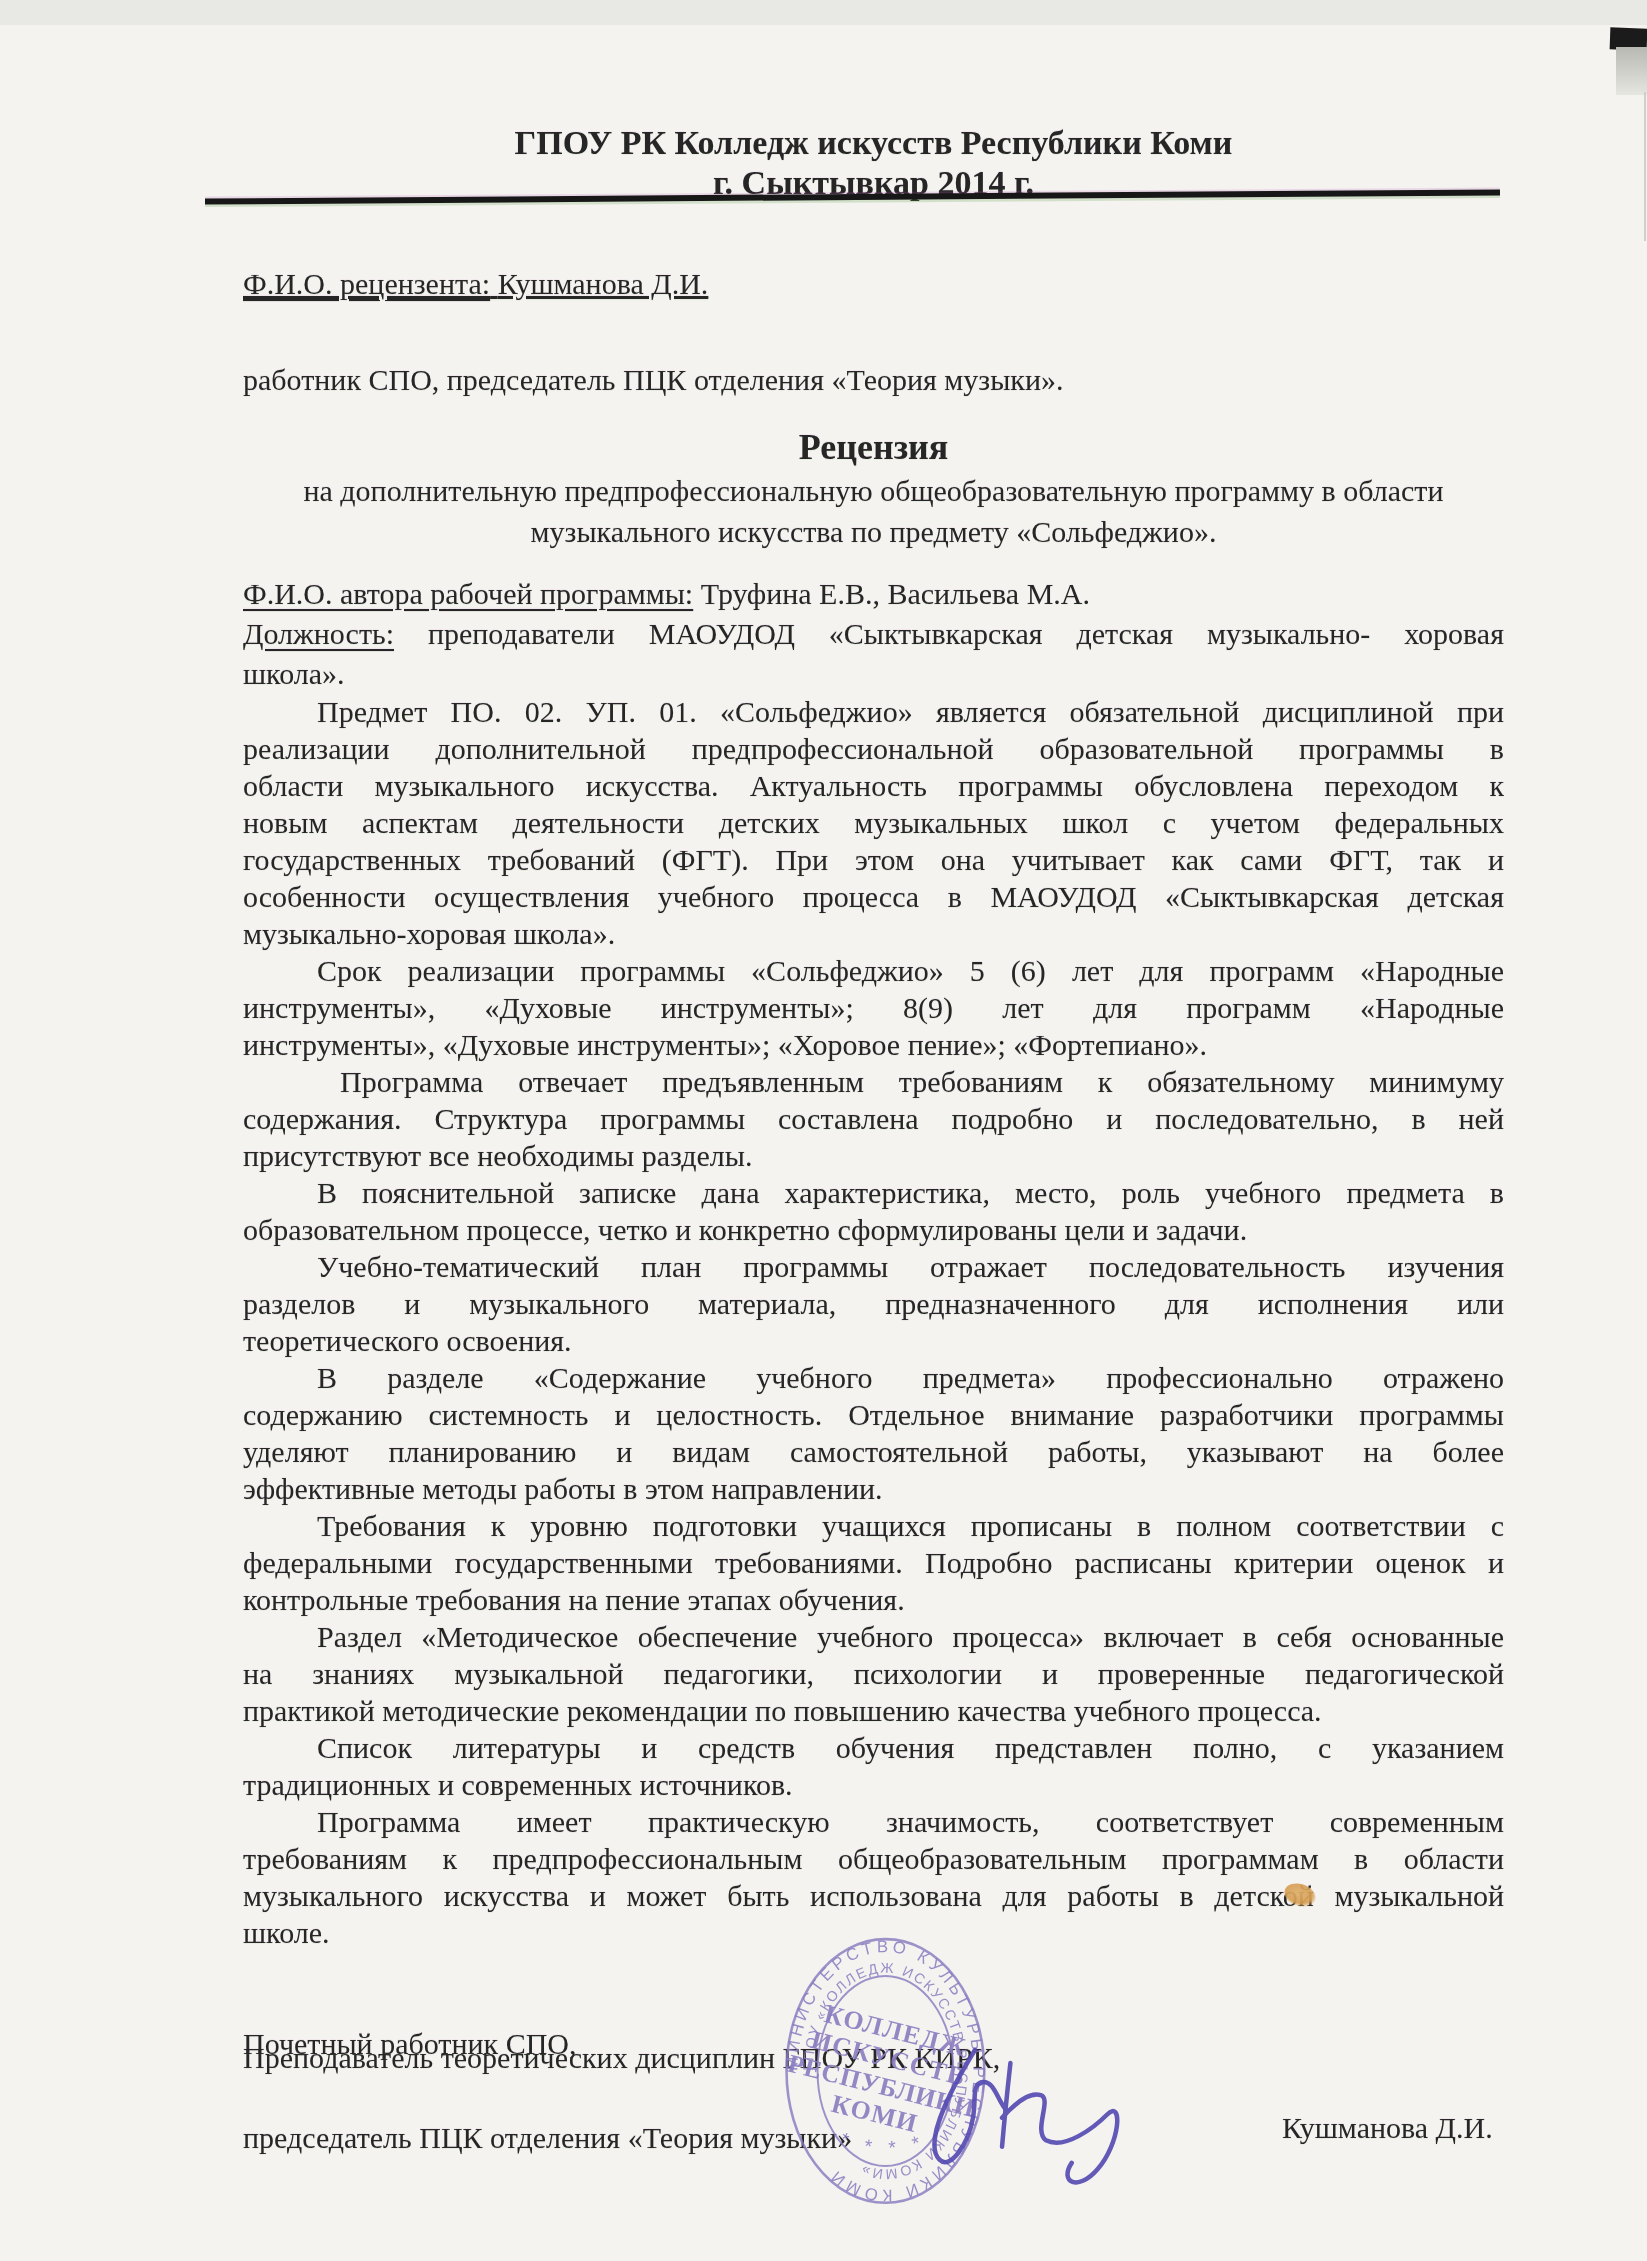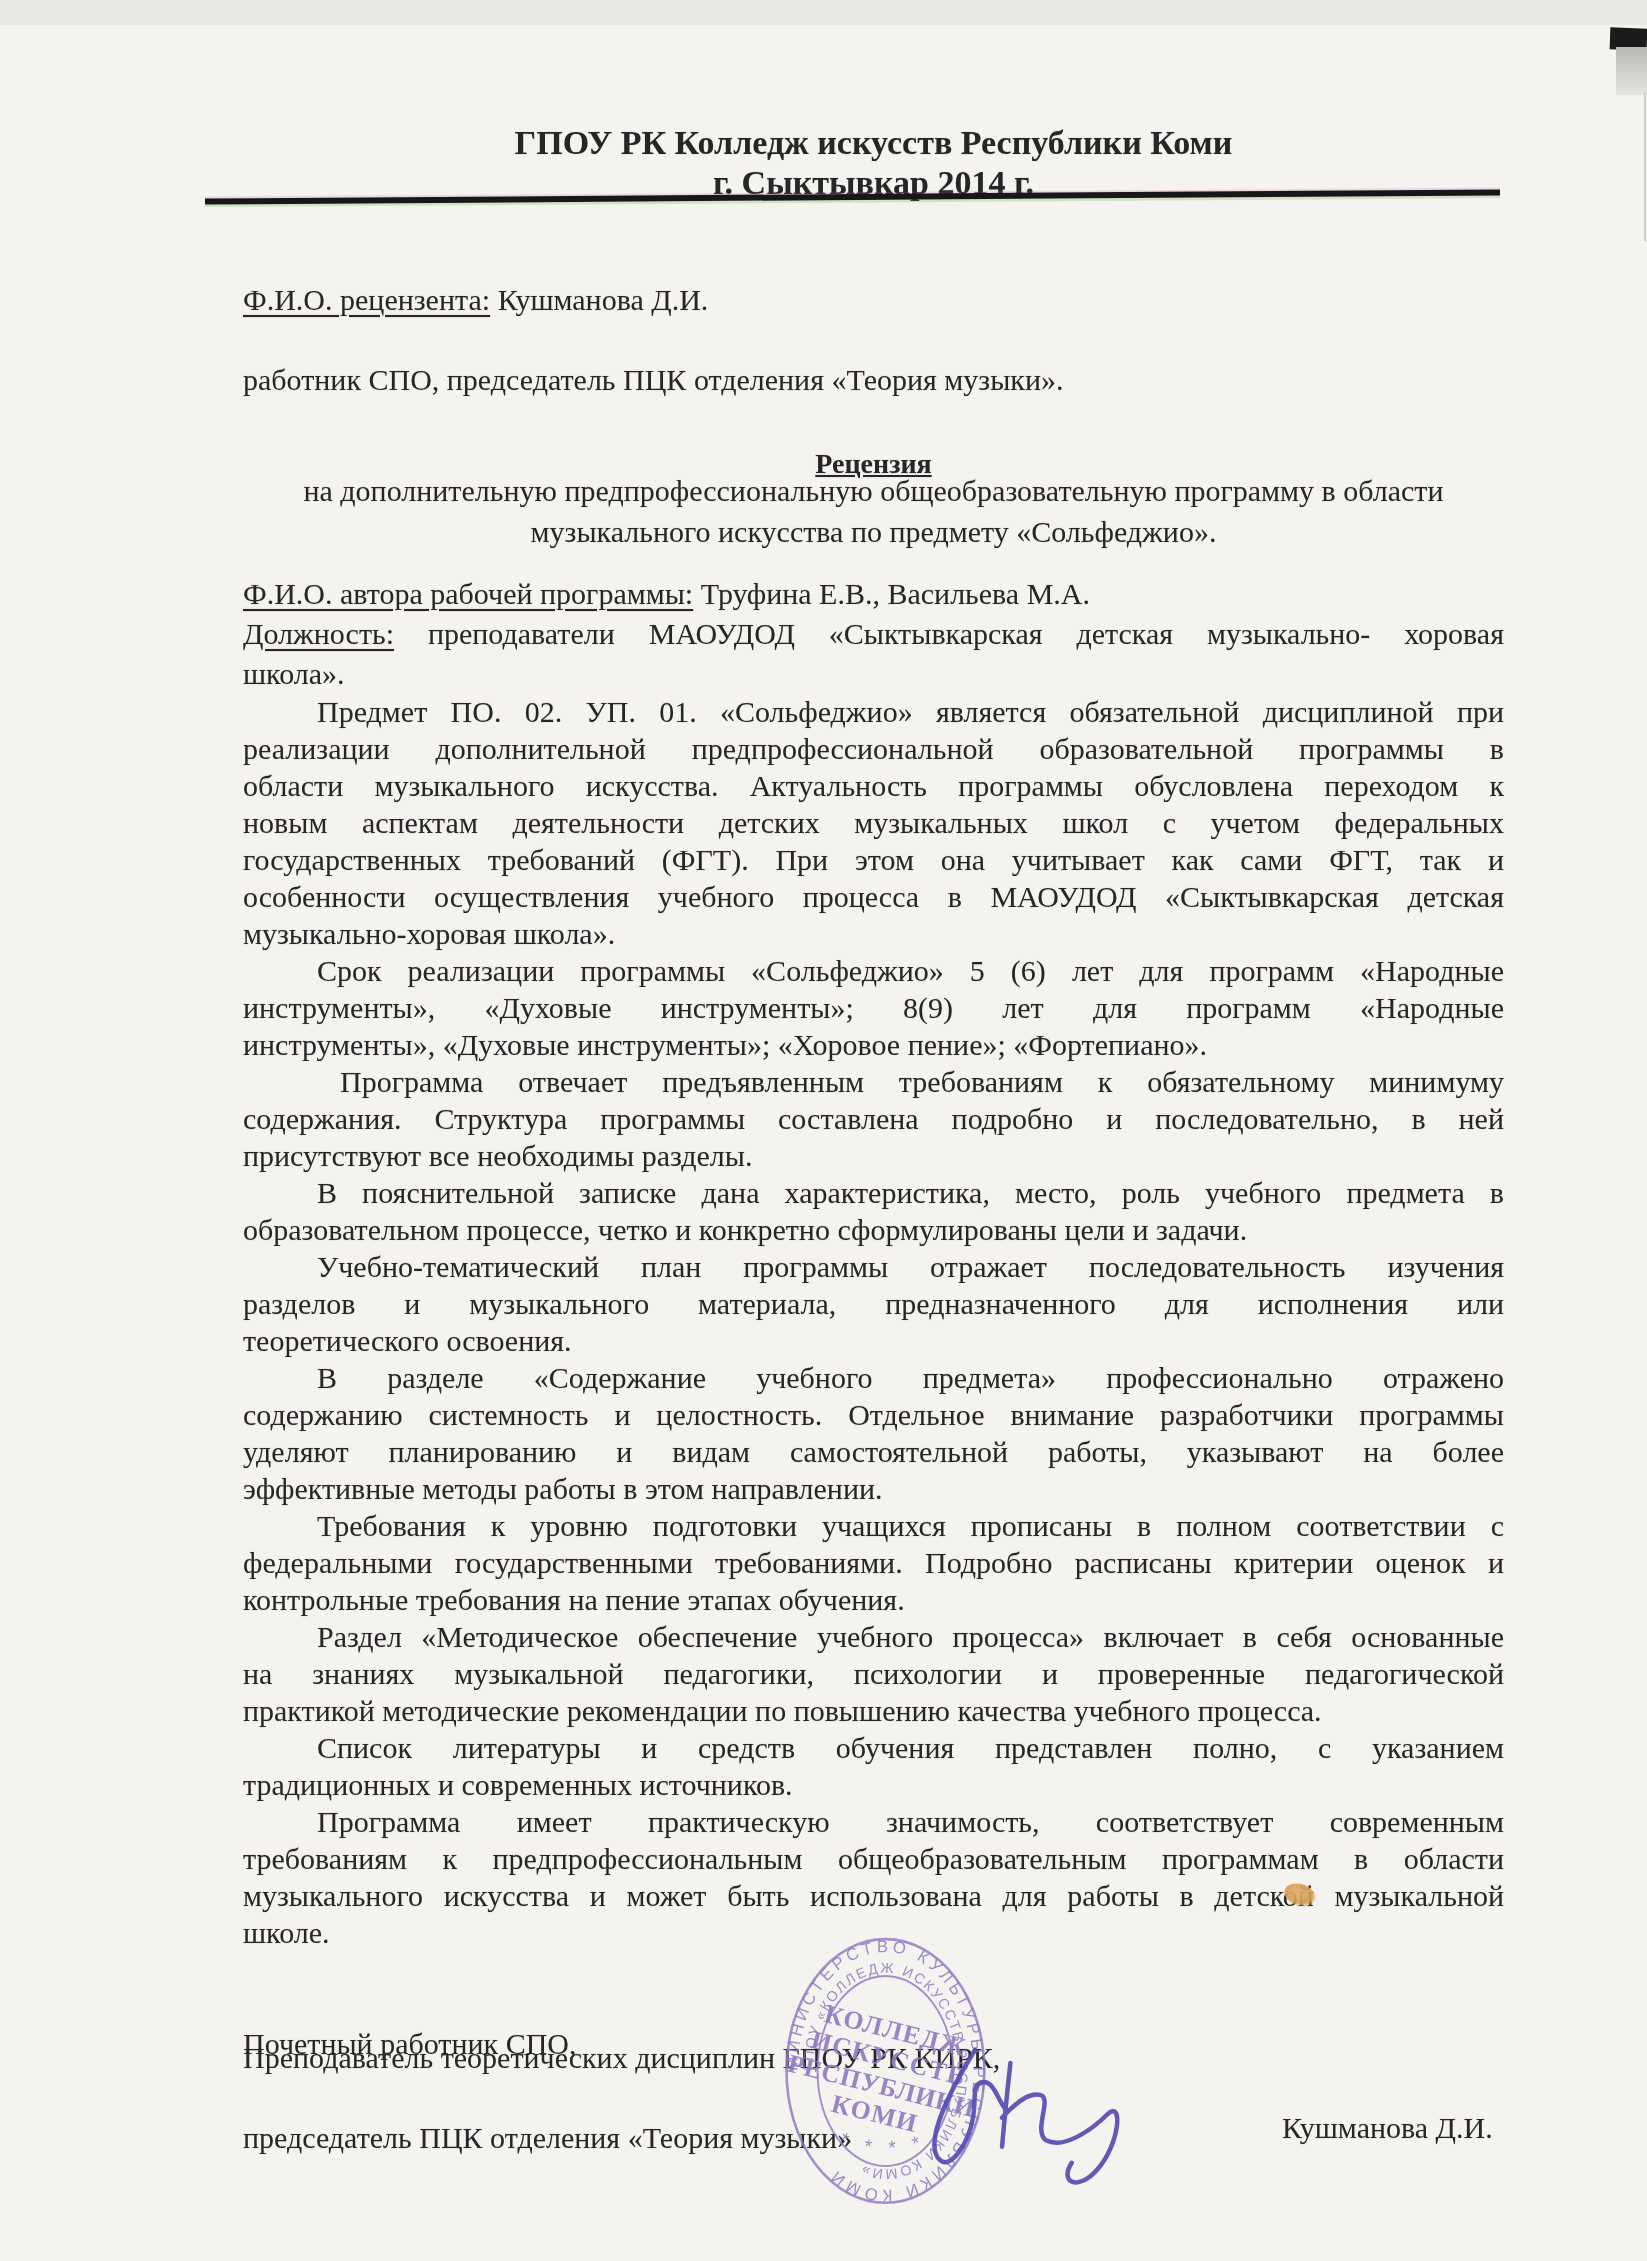--- a/index.html
+++ b/index.html
@@ -58,27 +58,27 @@
 <div class="page">
 
   <div class="abs corner-black"></div>
   <div class="abs corner-shadow"></div>
   <div class="abs edge-line"></div>
 
   <div class="abs tblock txt h1 bold center" style="top:98px;">ГПОУ РК Колледж искусств Республики Коми</div>
   <div class="abs tblock txt h1 bold center" style="top:138px;">г. Сыктывкар 2014 г.</div>
   <div class="abs rule" style="left:205px;top:169px;width:1295px;"></div>
 
-  <div class="abs tblock txt line" style="top:256px;">
+  <div class="abs tblock txt line" style="top:240px;text-decoration:underline;">
     <span class="u">Ф.И.О. рецензента:</span>
     <span>Кушманова Д.И.</span>
   </div>
   <div class="abs tblock txt line" style="top:336px;">работник СПО, председатель ПЦК отделения «Теория музыки».</div>
 
-  <div class="abs tblock txt bold center" style="top:420px;font-size:28px;text-decoration:underline;">Рецензия</div>
+  <div class="abs tblock txt bold center" style="top:404px;font-size:36px;">Рецензия</div>
   <div class="abs tblock txt center" style="top:447px;">на дополнительную предпрофессиональную общеобразовательную программу в области</div>
   <div class="abs tblock txt center" style="top:488px;">музыкального искусства по предмету «Сольфеджио».</div>
 
   <div class="abs tblock txt line" style="top:550px;">
     <span class="u">Ф.И.О. автора рабочей программы:</span>
     <span>Труфина Е.В., Васильева М.А.</span>
   </div>
   <div class="abs tblock txt line j" style="top:590px;">
     <span class="u">Должность:</span>
     <span>преподаватели МАОУДОД «Сыктывкарская детская музыкально- хоровая</span>

